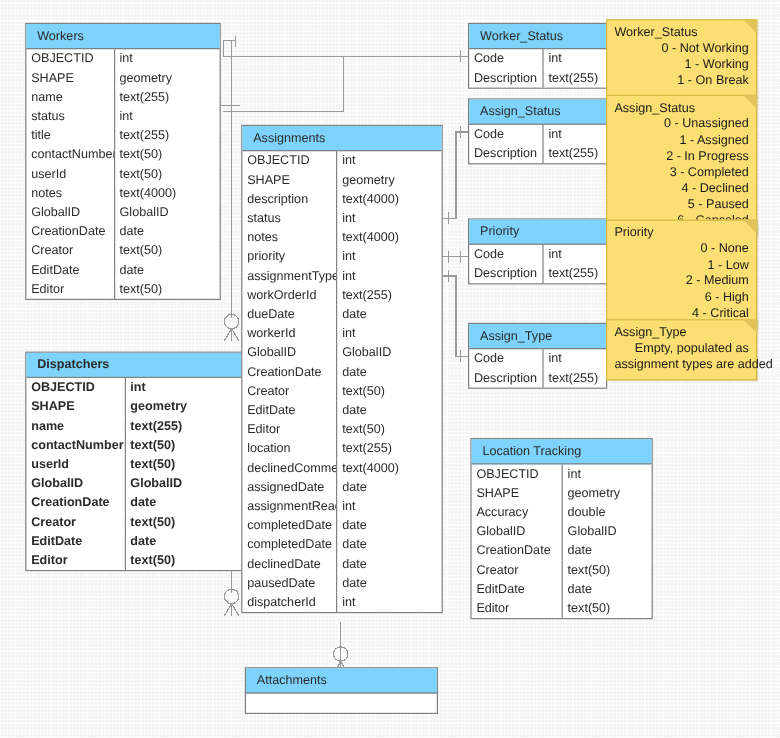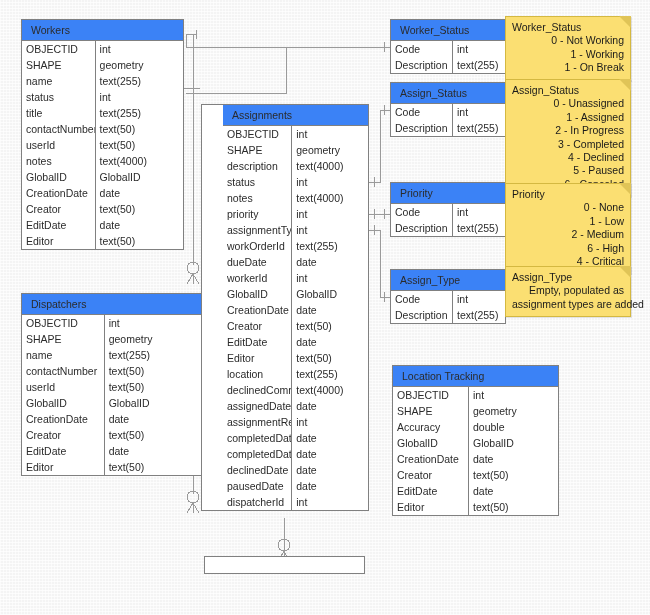--- a/index.html
+++ b/index.html
@@ -36,21 +36,21 @@
     z-index: 5;
   }
   .entity-title {
     box-sizing: border-box;
     height: 21px;
     line-height: 20px;
     padding-left: 9px;
     font-size: 10.5px;
     color: #2b2b2b;
     border-bottom: 1px solid #808080;
-    background: #3b82f6;
+    background: #7dd3fc;
     white-space: nowrap;
     overflow: hidden;
   }
   .attr-list { }
   .attr {
     display: flex;
     height: 16px;
     line-height: 16px;
     font-size: 10.5px;
     color: #2b2b2b;
@@ -208,21 +208,21 @@
           <span class="aname">EditDate</span>
           <span class="atype">date</span>
         </div>
       <div class="attr">
           <span class="aname">Editor</span>
           <span class="atype">text(50)</span>
         </div>
     </div>
   </div>
 
-  <div class="entity w-dispatchers" style="left:21px; top:293px; width:183px;">
+  <div class="entity w-dispatchers" style="left:21px; top:293px; width:183px;font-weight:bold;">
     <div class="entity-title">Dispatchers</div>
     <div class="attr-list">
       <div class="attr">
           <span class="aname">OBJECTID</span>
           <span class="atype">int</span>
         </div>
       <div class="attr">
           <span class="aname">SHAPE</span>
           <span class="atype">geometry</span>
         </div>
@@ -254,21 +254,21 @@
           <span class="aname">EditDate</span>
           <span class="atype">date</span>
         </div>
       <div class="attr">
           <span class="aname">Editor</span>
           <span class="atype">text(50)</span>
         </div>
     </div>
   </div>
 
-  <div class="entity w-assign" style="left:201px; top:104px; width:168px;padding-left:21px;">
+  <div class="entity w-assign" style="left:201px; top:104px; width:168px;">
     <div class="entity-title">Assignments</div>
     <div class="attr-list">
       <div class="attr">
           <span class="aname">OBJECTID</span>
           <span class="atype">int</span>
         </div>
       <div class="attr">
           <span class="aname">SHAPE</span>
           <span class="atype">geometry</span>
         </div>
@@ -412,21 +412,21 @@
           <span class="aname">Code</span>
           <span class="atype">int</span>
         </div>
       <div class="attr">
           <span class="aname">Description</span>
           <span class="atype">text(255)</span>
         </div>
     </div>
   </div>
 
-  <div class="entity w-loc" style="left:392px; top:365px; width:167px;">
+  <div class="entity w-loc" style="left:392px; top:365px; width:152px;">
     <div class="entity-title">Location Tracking</div>
     <div class="attr-list">
       <div class="attr">
           <span class="aname">OBJECTID</span>
           <span class="atype">int</span>
         </div>
       <div class="attr">
           <span class="aname">SHAPE</span>
           <span class="atype">geometry</span>
         </div>
@@ -451,20 +451,21 @@
           <span class="atype">date</span>
         </div>
       <div class="attr">
           <span class="aname">Editor</span>
           <span class="atype">text(50)</span>
         </div>
     </div>
   </div>
 
   <div class="entity empty-body" style="left:204px; top:556px; width:161px;">
+    <div class="entity-title">Attachments</div>
     <div class="attr-list"></div>
   </div>
 
   <div class="note" style="left:505px; top:16px; width:126px;">
     <span class="fold"></span>
     <div class="note-title">Worker_Status</div>
     <div class="note-line">0 - Not Working</div>
     <div class="note-line">1 - Working</div>
     <div class="note-line">1 - On Break</div>
   </div>

